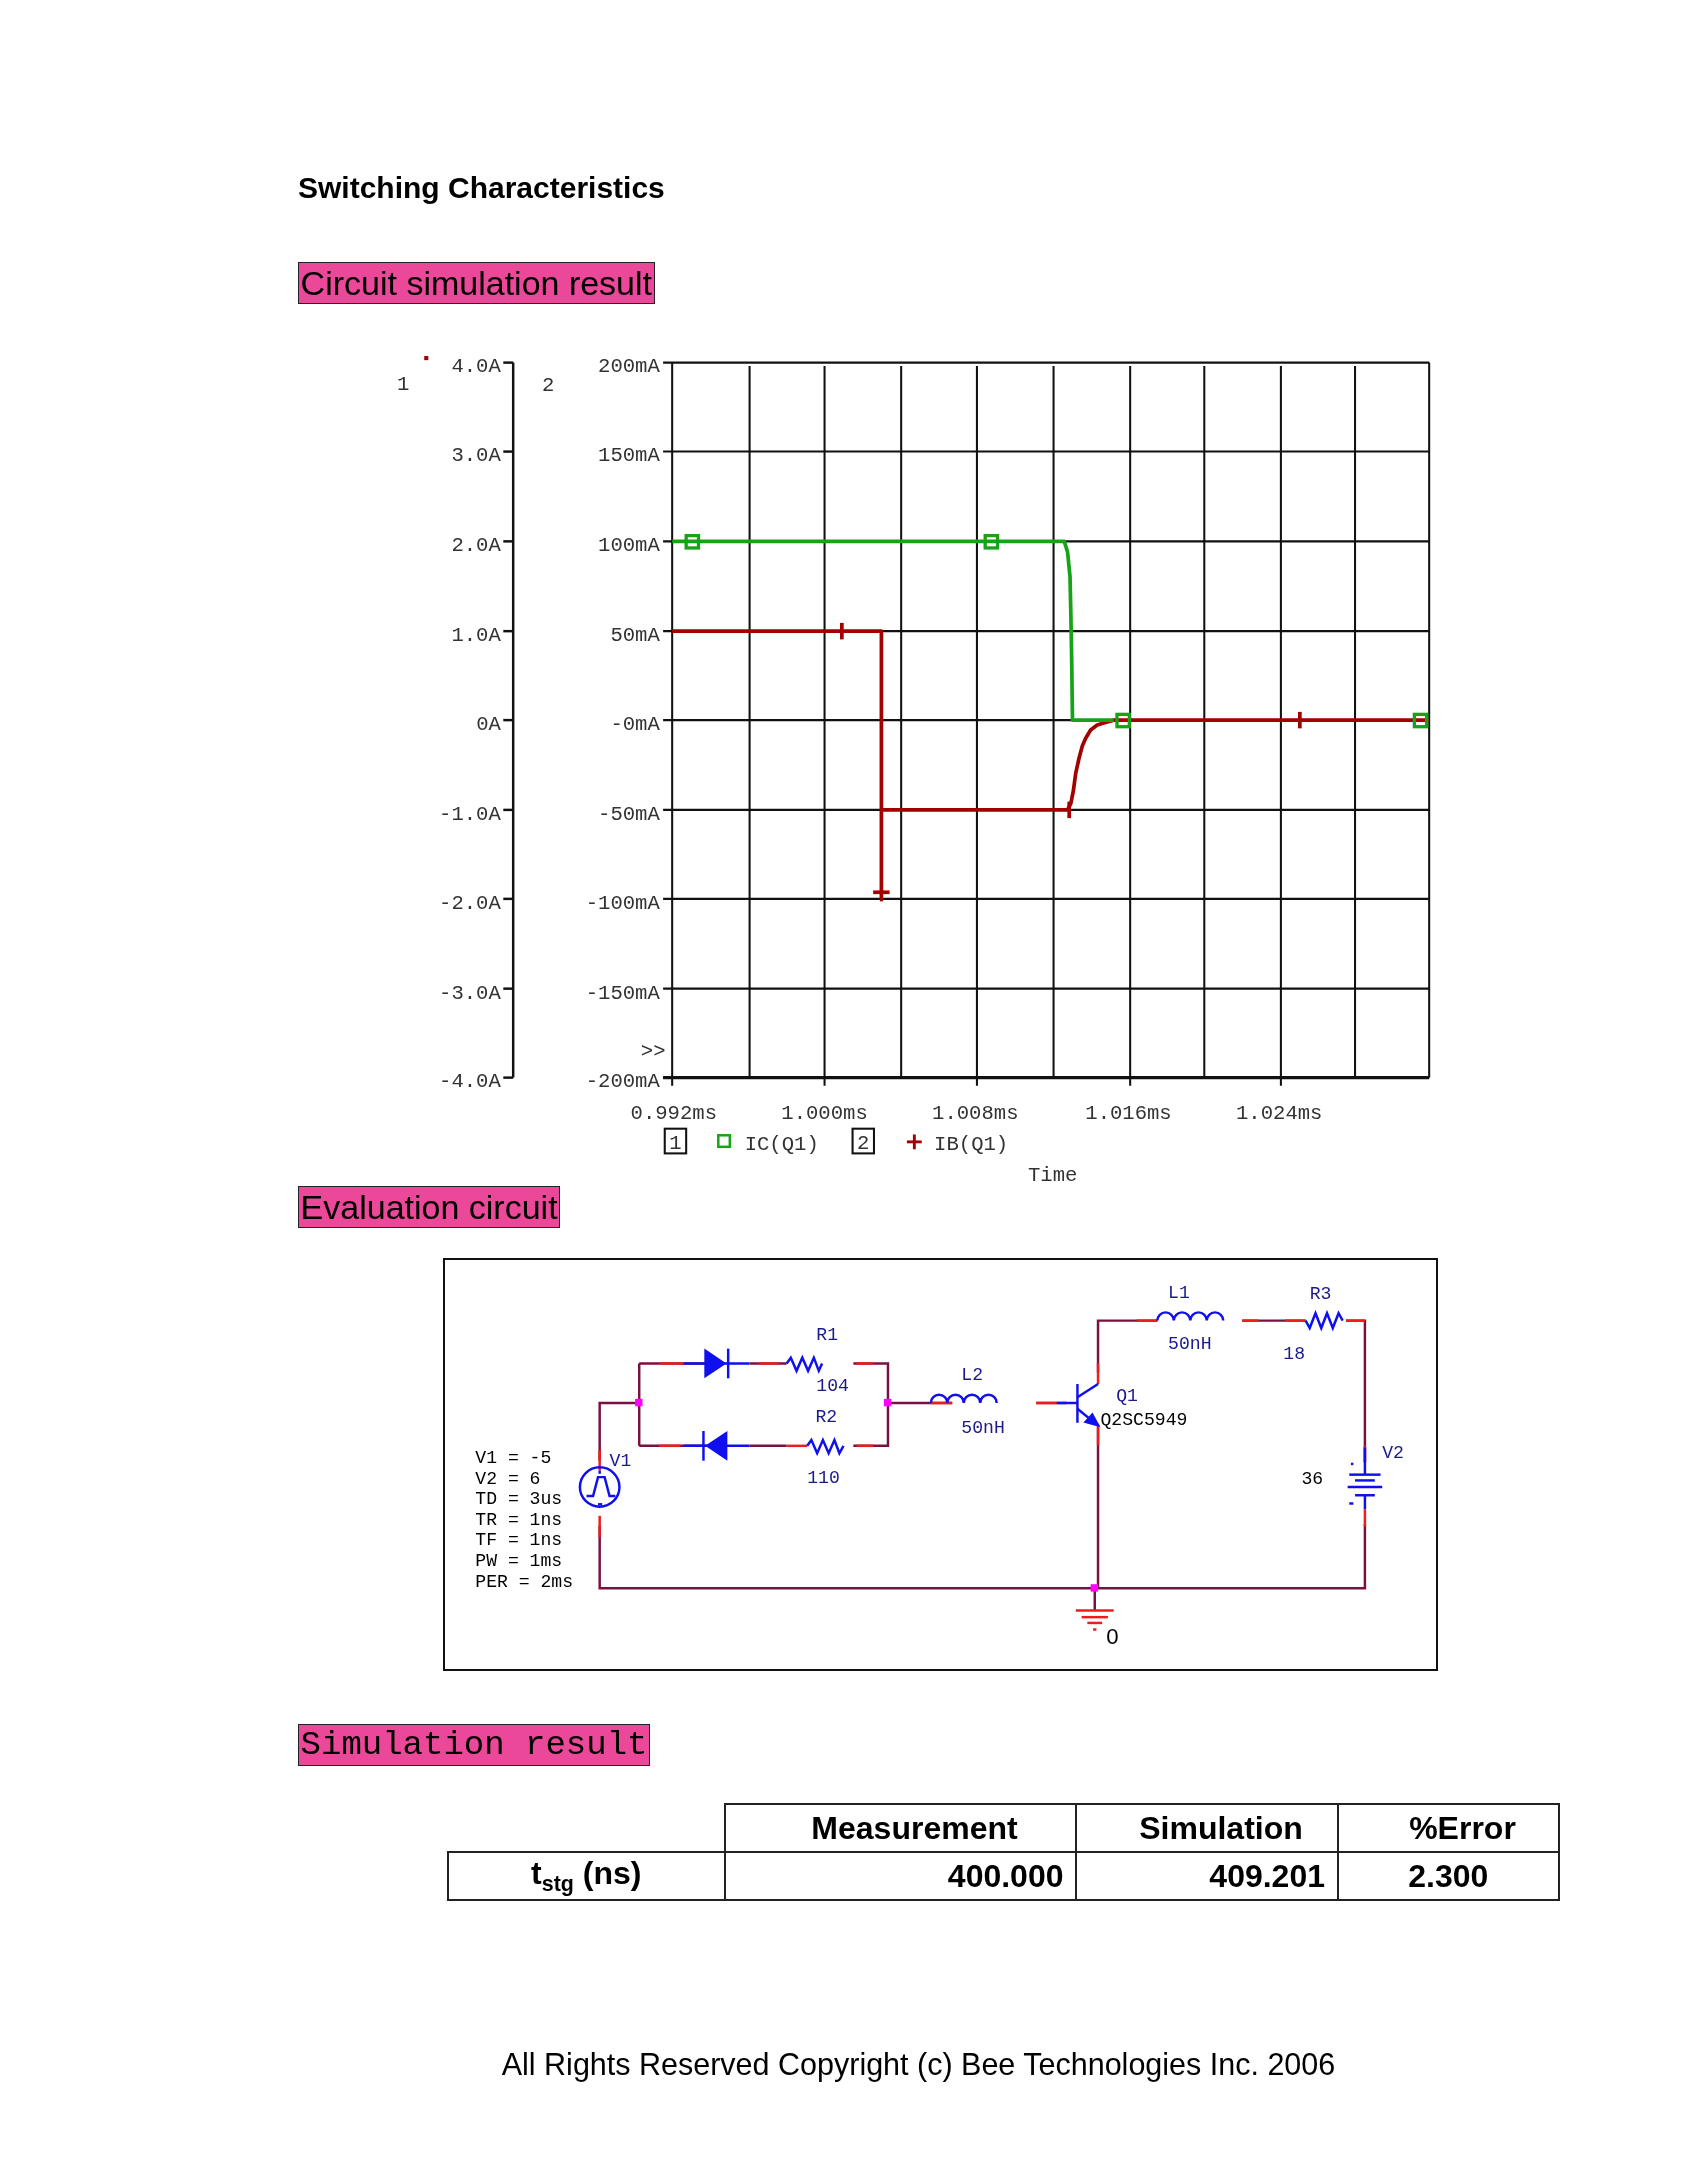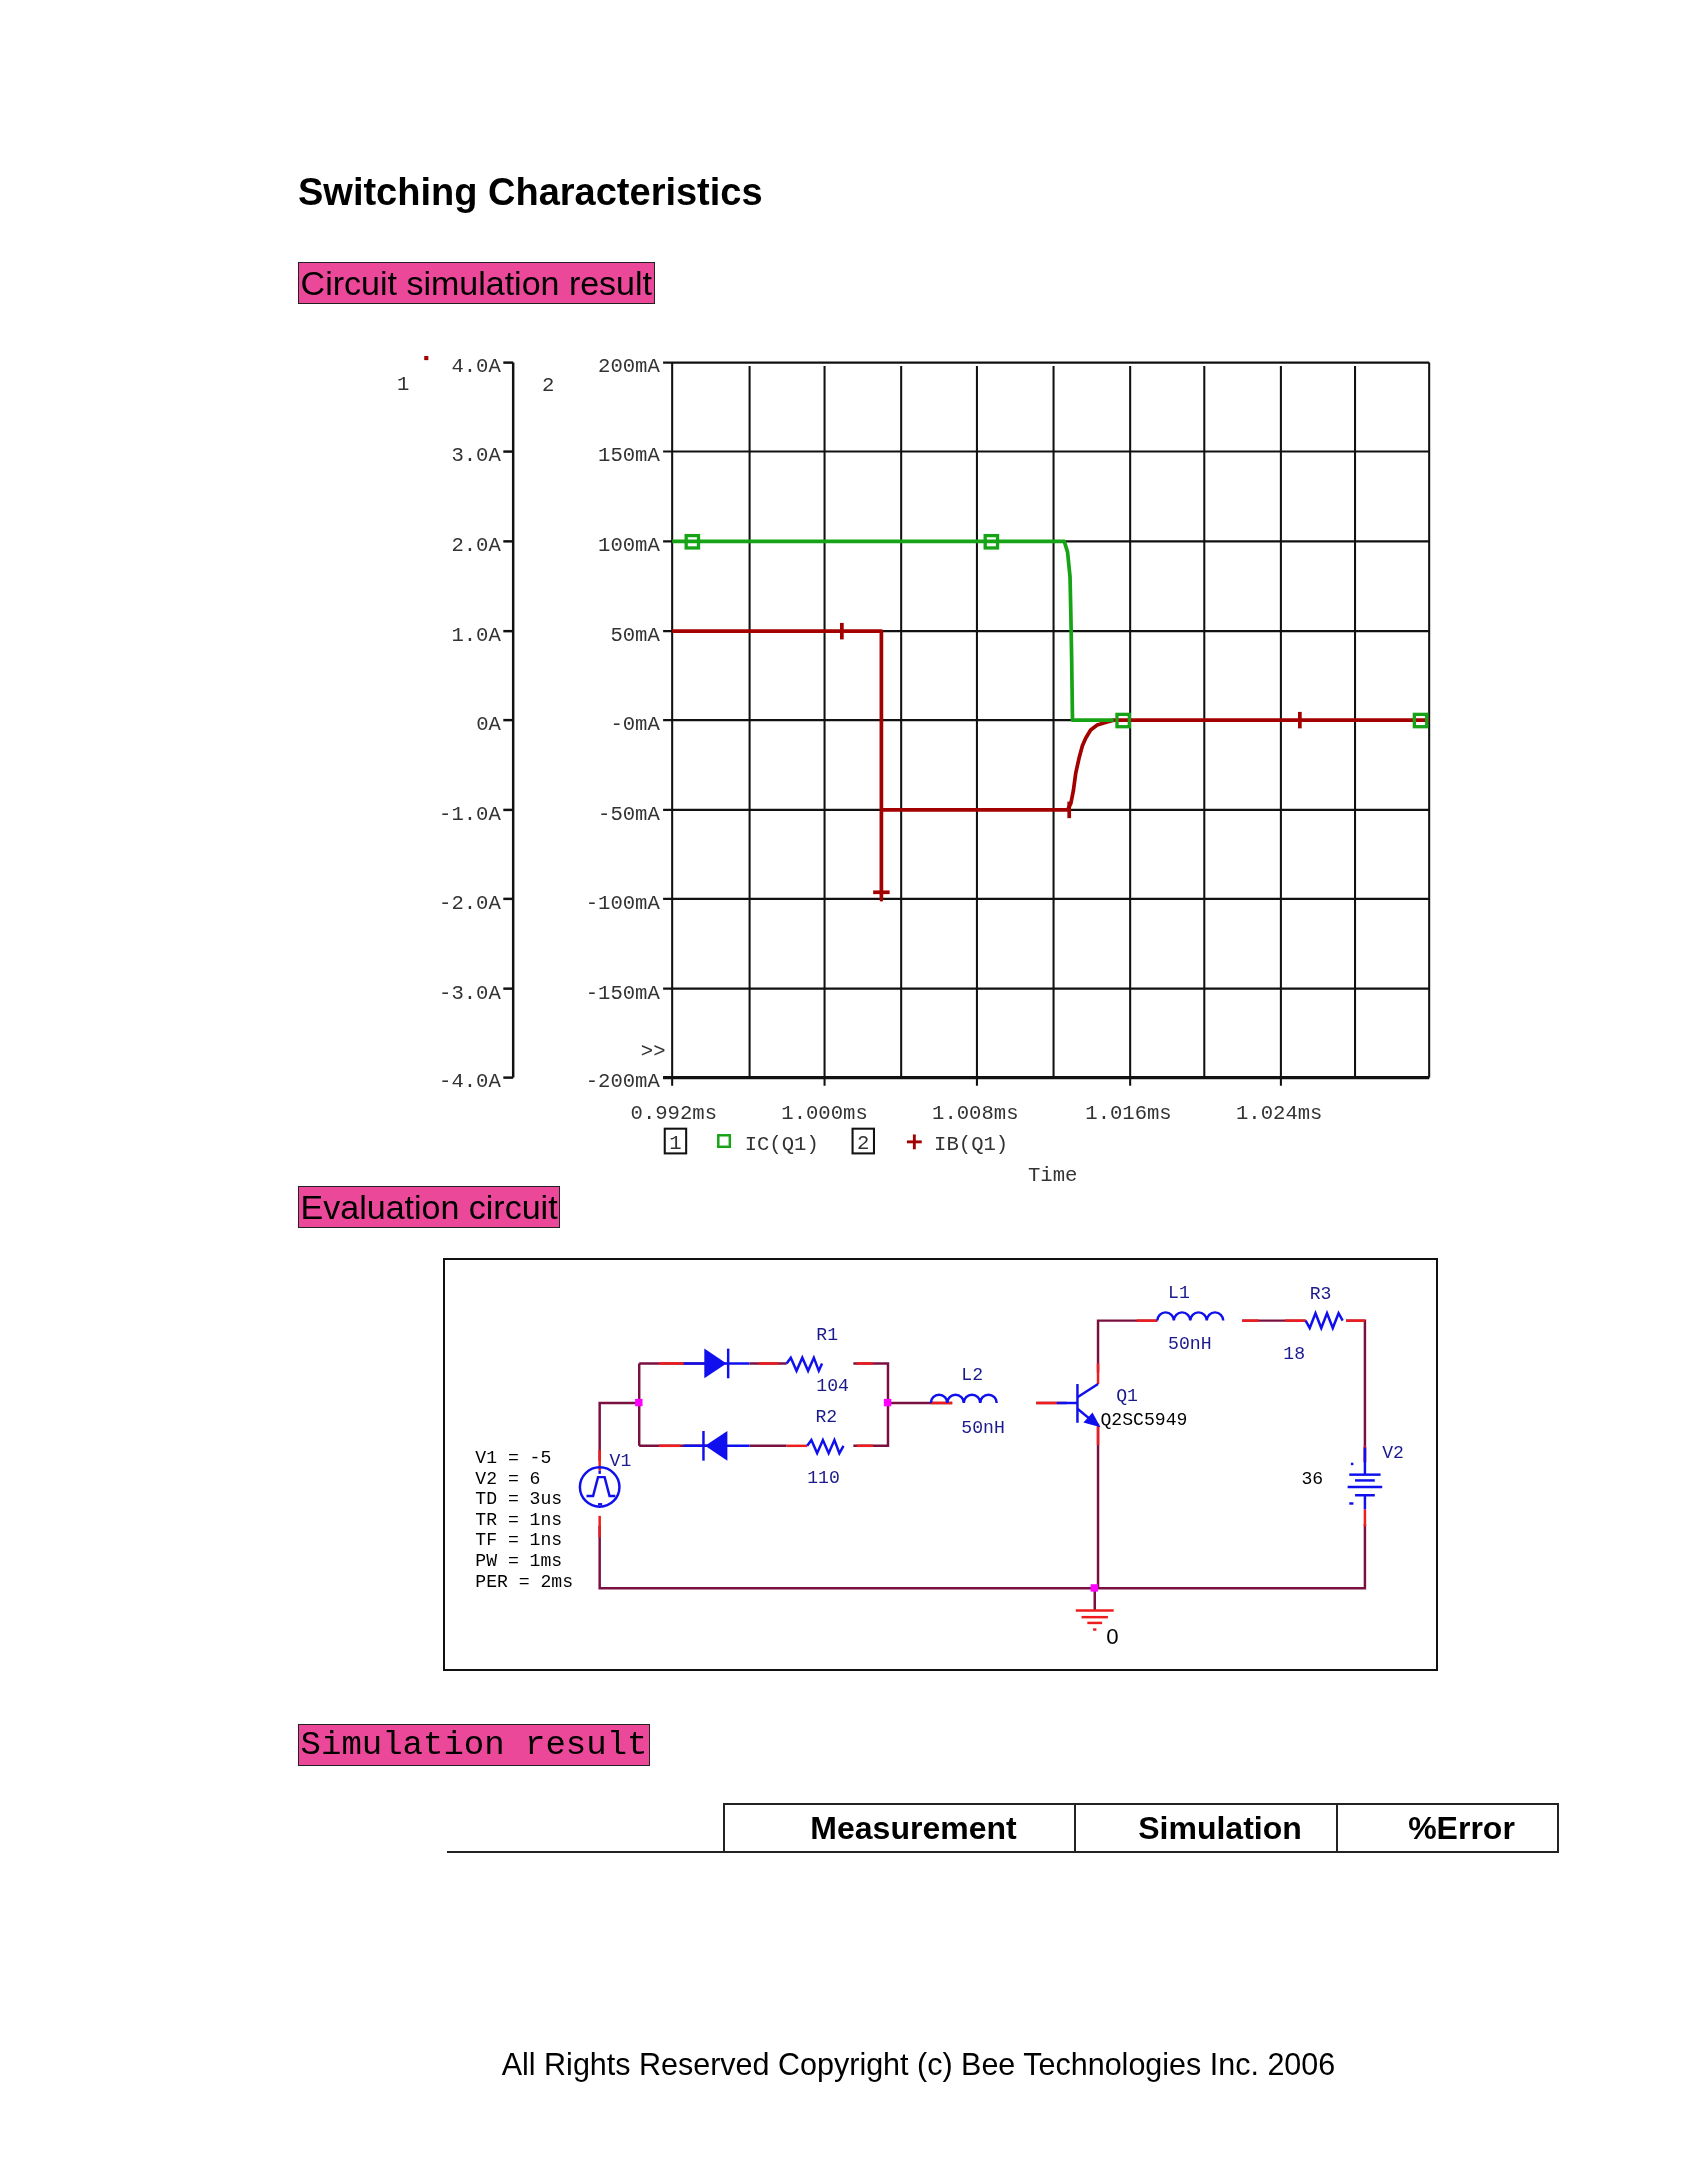--- a/index.html
+++ b/index.html
@@ -1,18 +1,18 @@
 <!DOCTYPE html>
 <html style="font-size:13px"><head>
 <meta charset="utf-8">
 <style>
   html, body { margin:0; padding:0; background:#ffffff; }
   body { width:1687px; height:2183px; position:relative; overflow:hidden; font-family:"Liberation Sans", sans-serif; color:#000; }
   .abs { position:absolute; }
-  .title { left:298px; top:171px; font-size:38px; font-weight:bold; letter-spacing:0px; }
+  .title { left:298px; top:171px; font-size:30px; font-weight:bold; letter-spacing:0px; }
   .section-label { background:#ec4899; border:1.6px solid #222; font-size:34px; line-height:40px; padding:0 1.6px 0 1.6px; white-space:nowrap; }
   svg text { font-family:"Liberation Mono", monospace; }
   .circuit-box { left:443px; top:1258px; width:995px; height:413px; border:2.5px solid #111; box-sizing:border-box; background:#fff; }
   table.results { position:absolute; left:447px; top:1803px; border-collapse:collapse; font-family:"Liberation Sans", sans-serif; font-weight:bold; font-size:32px; }
   table.results td, table.results th { border:2.5px solid #222; height:46px; padding:0 11.5px; }
   table.results th { font-weight:bold; text-align:center;padding-left:40px; }
   table.results td.num { text-align:right; }
   table.results td.err { text-align:center; }
   table.results td.rowhead { text-align:center; }
   table.results .blank { border-top:none; border-left:none; }
@@ -268,17 +268,23 @@
 <div class="abs section-label" style="left:298px; top:1724px;font-family:Liberation Mono, monospace;">Simulation result</div>
 
 <table class="results">
   <tbody>
       <tr>
     <th class="blank" style="width:224px; border-top:none; border-left:none;"></th>
     <th style="width:298px;">Measurement</th>
     <th style="width:208px;">Simulation</th>
     <th style="width:168px;">%Error</th>
   </tr>
+  <tr>
+    <td class="rowhead"><span>t</span><sub style="font-size:21.4px">stg</sub><span> (ns)</span></td>
+    <td class="num">400.000</td>
+    <td class="num">409.201</td>
+    <td class="err">2.300</td>
+  </tr>
 </tbody>
   </table>
 
 <div class="abs footer">All Rights Reserved Copyright (c) Bee Technologies Inc. 2006</div>
 
 
 </body></html>

